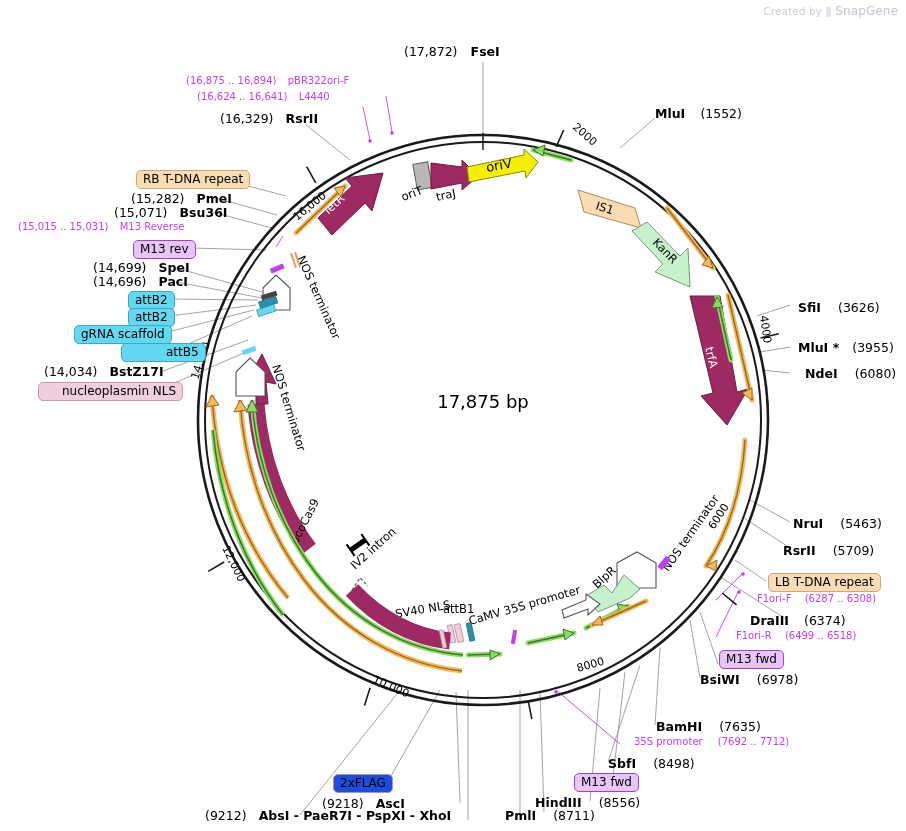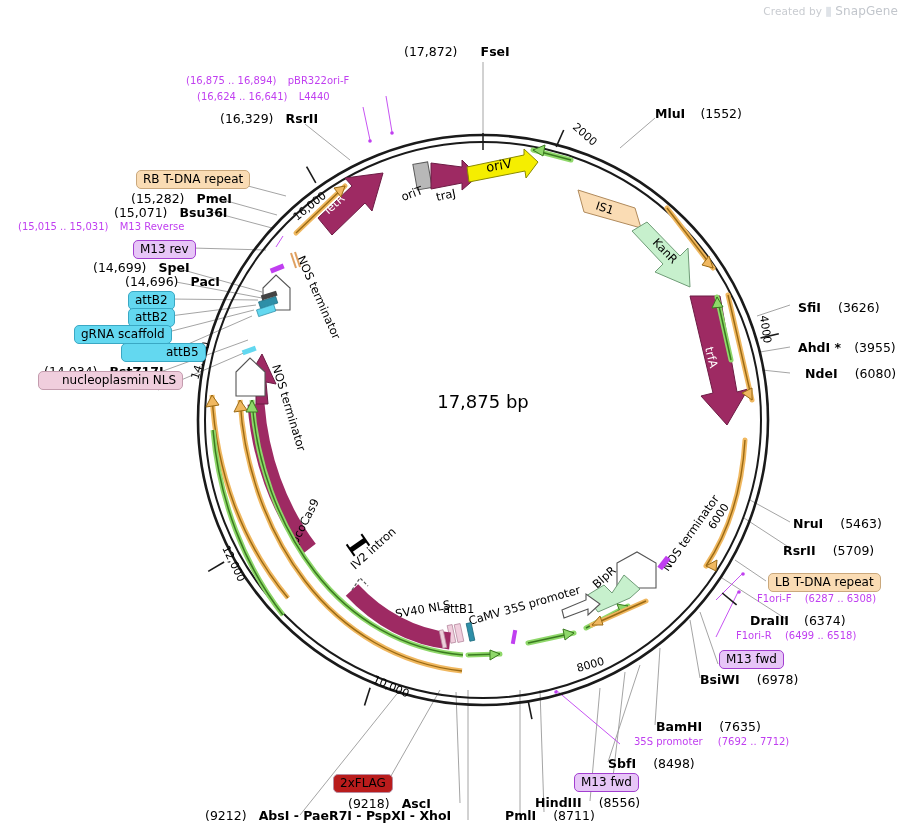--- a/index.html
+++ b/index.html
@@ -19,21 +19,21 @@
 
   .badge{
     position:absolute;white-space:nowrap;font-size:12px;
     padding:1.5px 6px 2.5px 6px;border-radius:5px;border:1px solid #999;
     line-height:1.1;
   }
   .b-orange{background:#fadcb4;border-color:#caa87c;color:#000;}
   .b-violet{background:#e7c6f7;border-color:#a23fd0;color:#000;}
   .b-cyan{background:#63d8f0;border-color:#3aa8c4;color:#000;}
   .b-pink{background:#f0cedd;border-color:#c49cae;color:#000;}
-  .b-pinkd{background:#b91c1c;border-color:#b98fa3;color:#000;}
+  .b-pinkd{background:#1d4ed8;border-color:#b98fa3;color:#000;}
 
   #title{
     position:absolute;text-align:center;width:200px;left:383px;top:390px;
   }
   #title .nm{font-size:14px;font-weight:bold;letter-spacing:.2px;}
   #title .bp{font-size:18px;font-weight:normal;margin-top:1px;}
 
   #wm{position:absolute;right:8px;top:3px;font-size:10.5px;color:#c9ccd1;
       letter-spacing:.1px;display:flex;align-items:center;gap:3px;}
   #wm .sg{font-size:12px;color:#c2c6cc;}
@@ -338,21 +338,21 @@
       <rect x="441" y="630" width="4" height="18" fill="#eccfda" stroke="#b98fa3" stroke-width=".7" transform="rotate(-12 443 639)"></rect>
     </g>
   </svg>
 
   <div id="title">
     <div class="bp">17,875 bp</div>
   </div>
 
   <div class="lbl" style="left:404px;top:43px;">
     <span class="pos">(17,872)</span>
-    <span class="enz" style="margin-left:18px">FseI</span>
+    <span class="enz" style="margin-left:8px">FseI</span>
   </div>
 
   <div class="lbl" style="left:655px;top:105px;">
     <span class="enz">MluI</span>
     <span class="pos" style="margin-left:10px">(1552)</span>
   </div>
 
   <div class="lbl prim" style="left:186px;top:76px;">
     <span>(16,875 .. 16,894)</span>
     <span style="margin-left:8px">pBR322ori-F</span>
@@ -381,43 +381,43 @@
     <span>(15,015 .. 15,031)</span>
     <span style="margin-left:8px">M13 Reverse</span>
   </div>
 
   <div class="badge b-violet" style="left:133px;top:240px;">M13 rev</div>
 
   <div class="lbl" style="left:93px;top:259px;">
     <span class="pos">(14,699)</span>
     <span class="enz" style="margin-left:7px">SpeI</span>
   </div>
-  <div class="lbl" style="left:93px;top:273px;margin-left:32px;">
+  <div class="lbl" style="left:93px;top:273px;">
     <span class="pos">(14,696)</span>
     <span class="enz" style="margin-left:7px">PacI</span>
   </div>
 
   <div class="badge b-cyan" style="left:128px;top:291px;">attB2</div>
   <div class="badge b-cyan" style="left:128px;top:308px;">attB2</div>
   <div class="badge b-cyan" style="left:74px;top:325px;">gRNA scaffold</div>
   <div class="badge b-cyan" style="left:121px;top:343px;padding-left:44px;">attB5</div>
 
   <div class="lbl" style="left:44px;top:363px;">
     <span class="pos">(14,034)</span>
     <span class="enz" style="margin-left:7px">BstZ17I</span>
   </div>
 
-  <div class="badge b-pink" style="left:38px;top:371px;padding-left:23px;">nucleoplasmin NLS</div>
+  <div class="badge b-pink" style="left:38px;top:382px;padding-left:23px;">nucleoplasmin NLS</div>
 
   <div class="lbl" style="left:798px;top:299px;">
     <span class="enz">SfiI</span>
     <span class="pos" style="margin-left:12px">(3626)</span>
   </div>
   <div class="lbl" style="left:798px;top:339px;">
-    <span class="enz">AhdI *</span>
+    <span class="enz">MluI *</span>
     <span class="pos" style="margin-left:8px">(3955)</span>
   </div>
   <div class="lbl" style="left:805px;top:365px;">
     <span class="enz">NdeI</span>
     <span class="pos" style="margin-left:12px">(6080)</span>
   </div>
 
   <div class="lbl" style="left:793px;top:515px;">
     <span class="enz">NruI</span>
     <span class="pos" style="margin-left:12px">(5463)</span>
@@ -465,21 +465,21 @@
   <div class="lbl" style="left:535px;top:794px;">
     <span class="enz">HindIII</span>
     <span class="pos" style="margin-left:12px">(8556)</span>
   </div>
   <div class="lbl" style="left:505px;top:807px;">
     <span class="enz">PmlI</span>
     <span class="pos" style="margin-left:12px">(8711)</span>
   </div>
 
   <div class="badge b-pinkd" style="left:333px;top:774px;">2xFLAG</div>
-  <div class="lbl" style="left:348px;top:795px;text-align:center;">
+  <div class="lbl" style="left:322px;top:795px;text-align:center;">
     <span class="pos">(9218)</span>
     <span class="enz" style="margin-left:7px">AscI</span>
   </div>
   <div class="lbl" style="left:205px;top:807px;">
     <span class="pos">(9212)</span>
     <span class="enz" style="margin-left:7px">AbsI  - PaeR7I  - PspXI  - XhoI</span>
   </div>
 
 </div>
 

